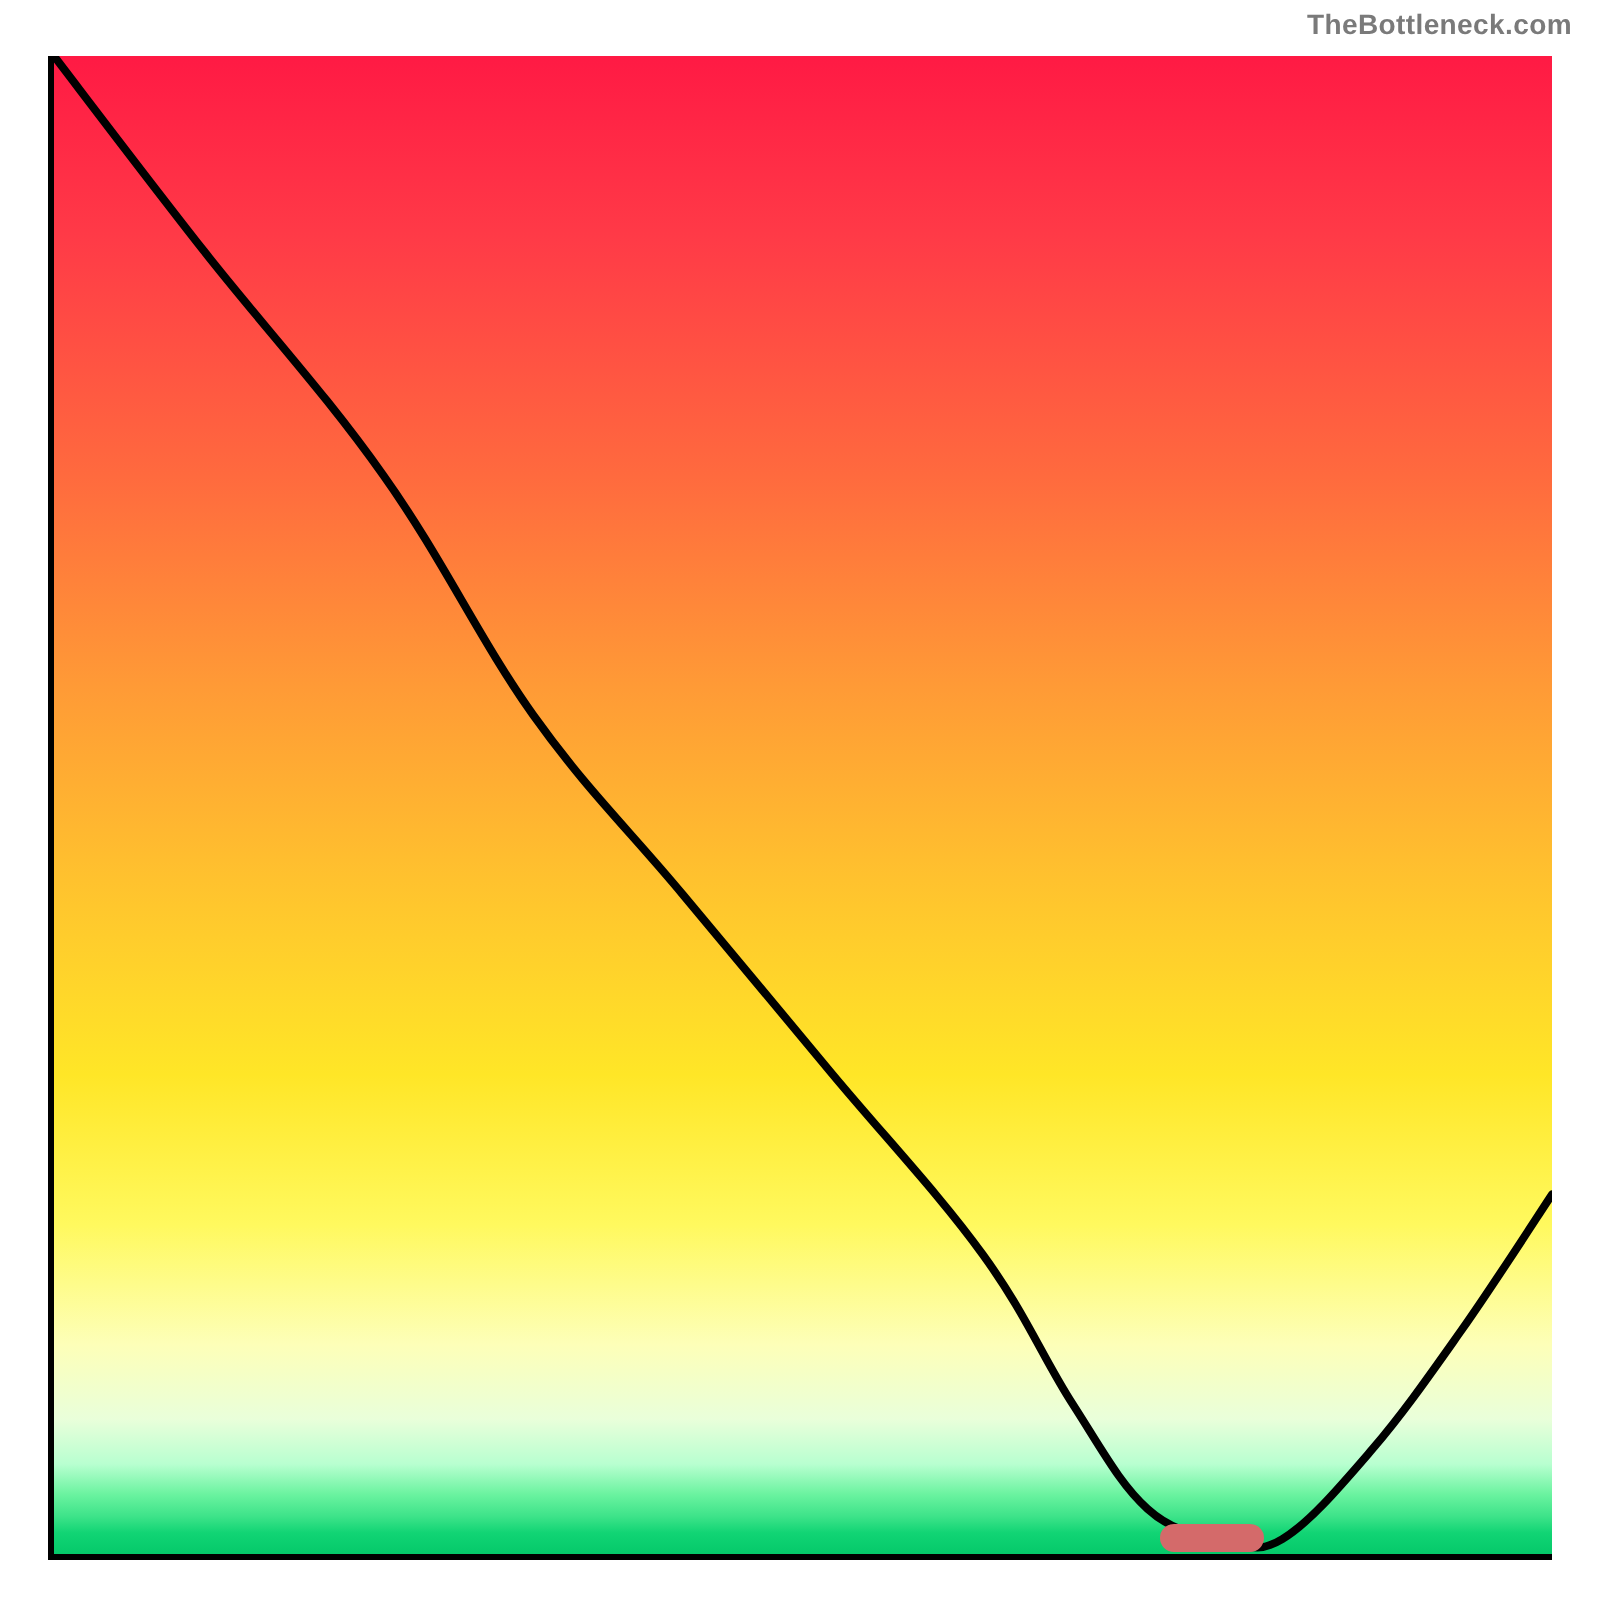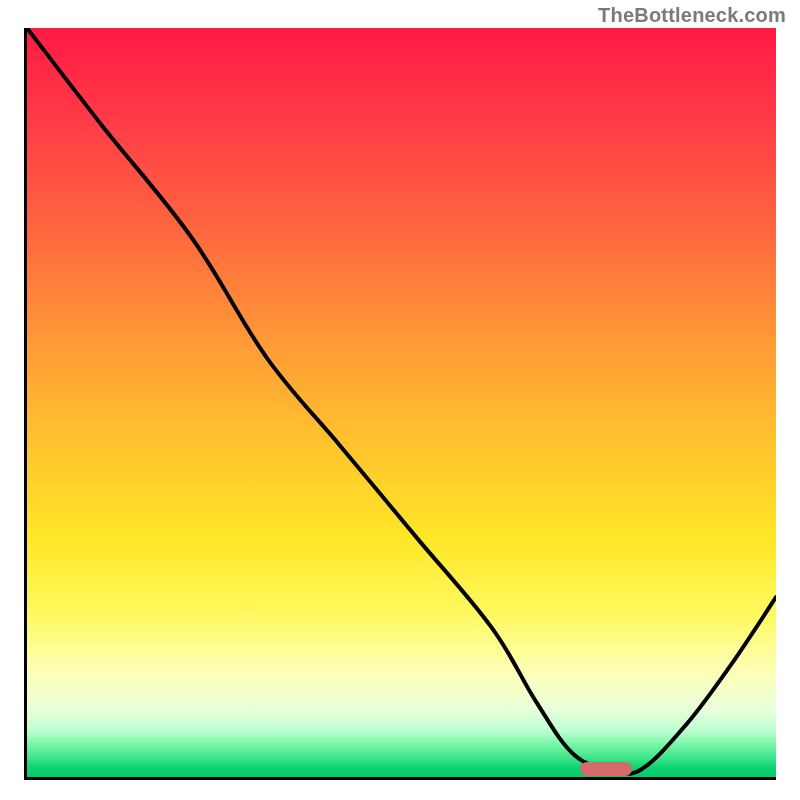--- a/index.html
+++ b/index.html
@@ -13,21 +13,21 @@
   }
   .container {
     position: relative;
     width: 800px;
     height: 800px;
   }
   .watermark {
     position: absolute;
     top: 4px;
     right: 14px;
-    font-size: 20px;
+    font-size: 14px;
     font-weight: 600;
     color: #7a7a7a;
     letter-spacing: 0.2px;
     z-index: 20;
     text-align: right;
   }
   .plot {
     position: absolute;
     left: 24px;
     top: 28px;

